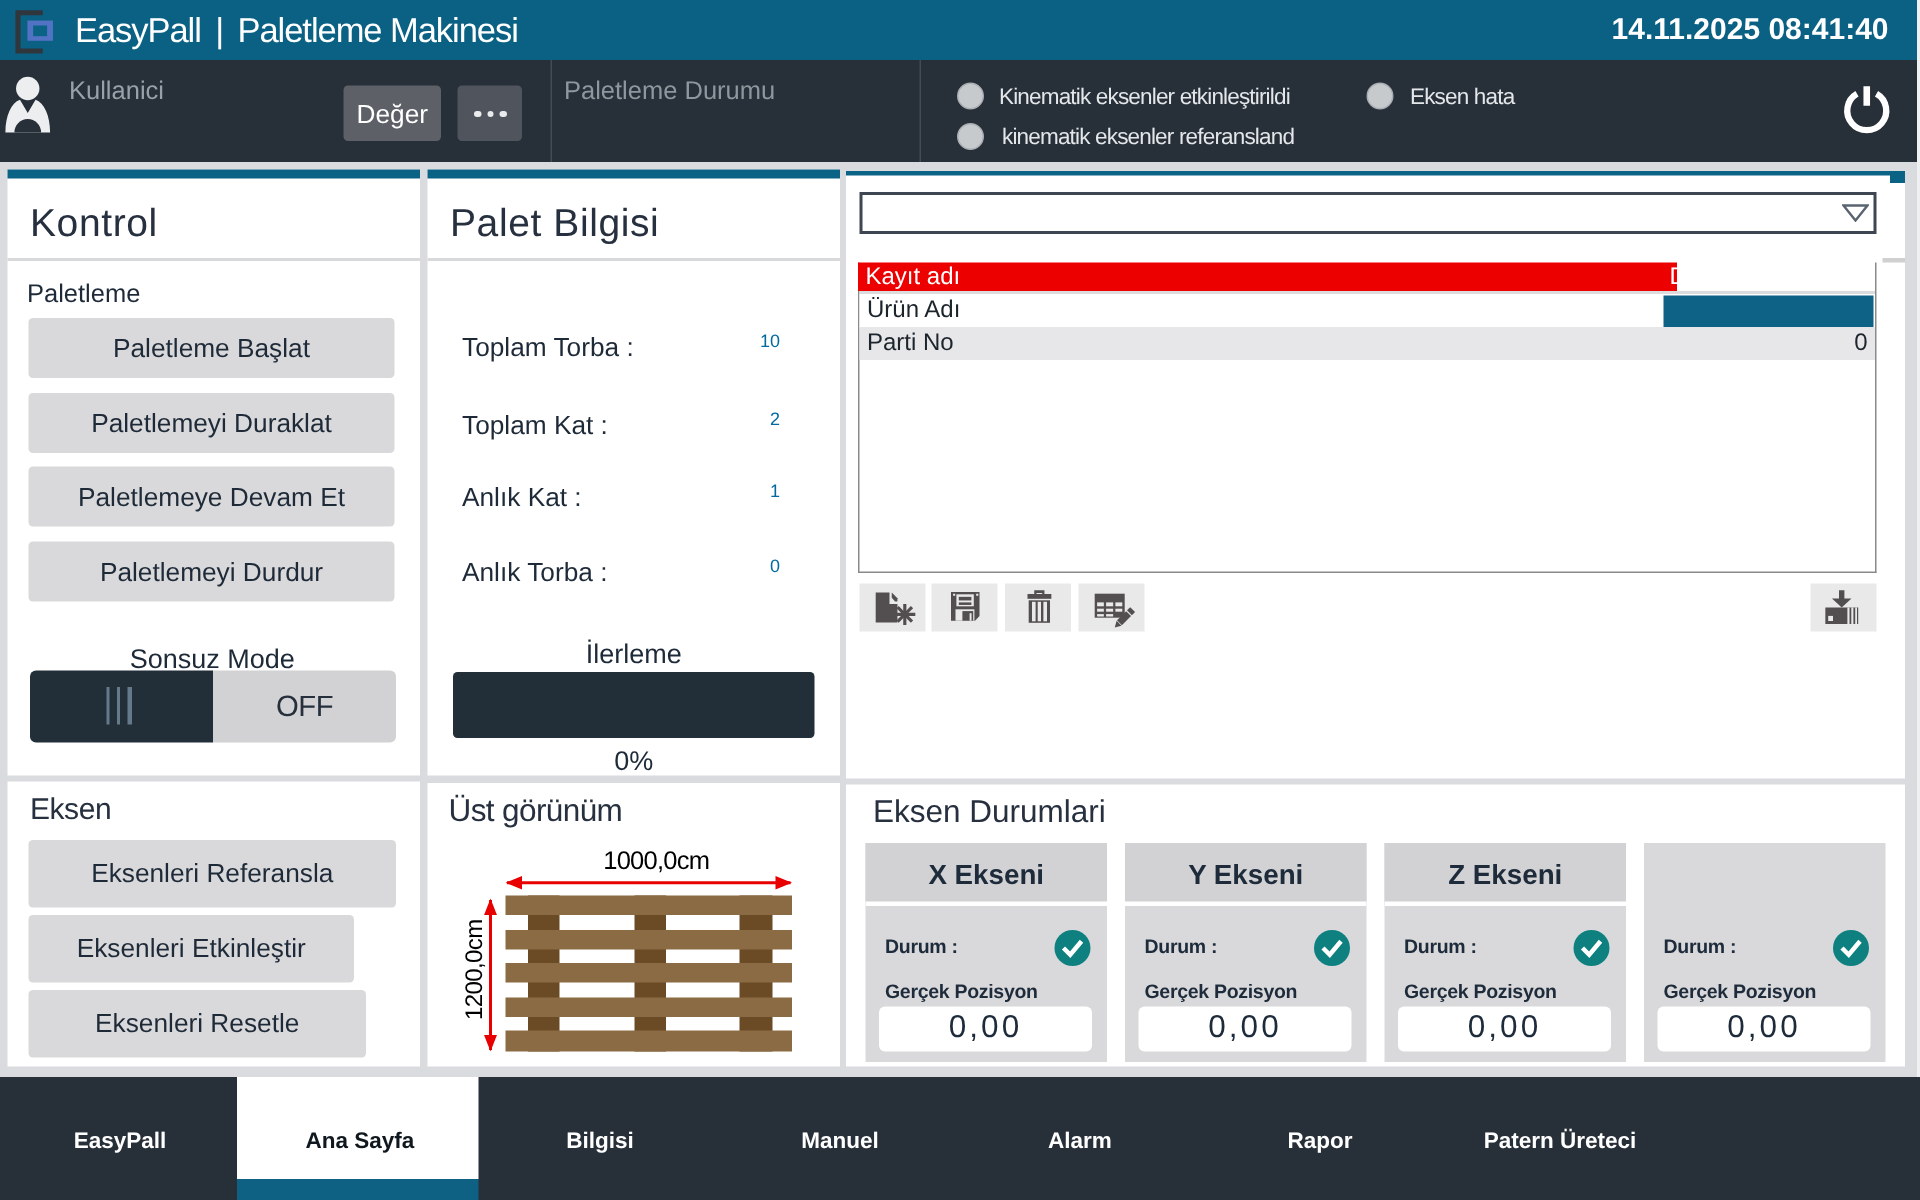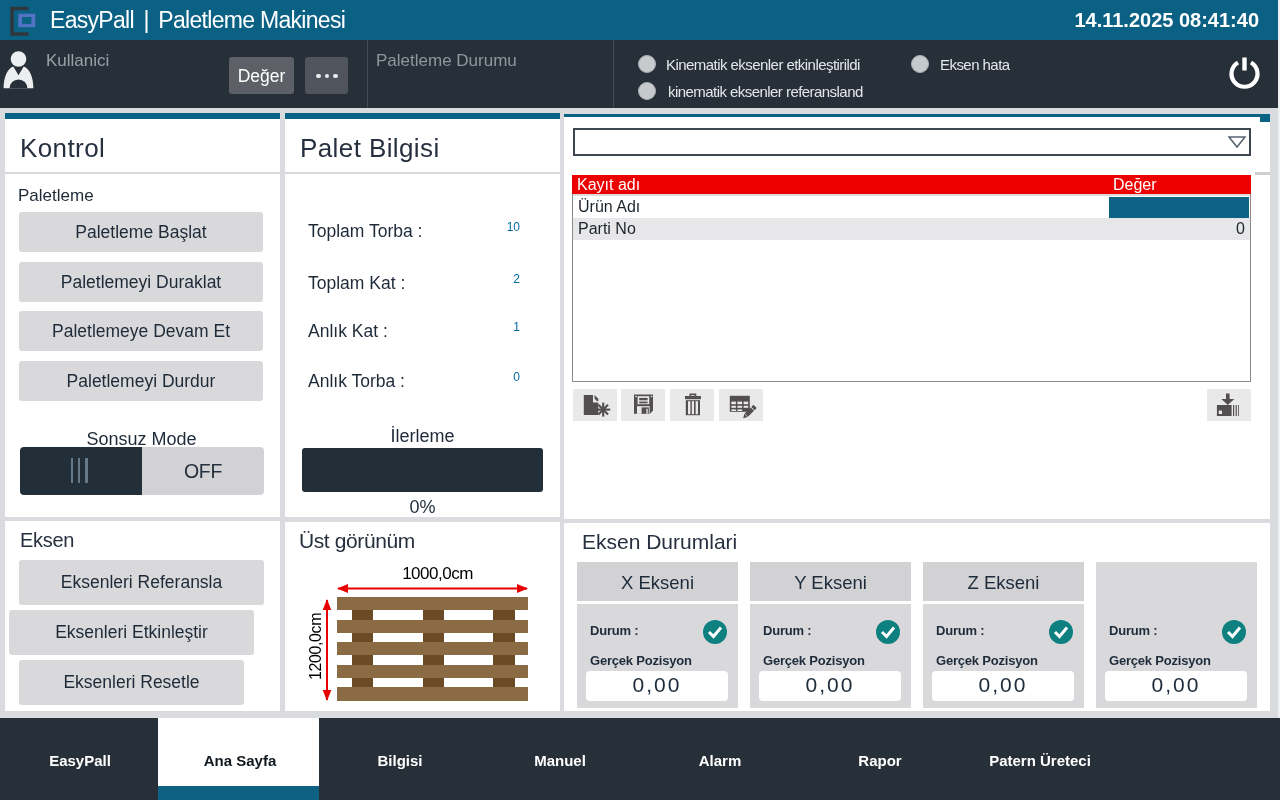--- a/index.html
+++ b/index.html
@@ -38,26 +38,26 @@
   #toggle .on  { position:absolute; left:0; top:0; width:122px; height:48px; background:#222e38; border-radius:4px 0 0 4px; }
   #toggle .off { position:absolute; left:122px; top:0; width:122px; height:48px; background:#d2d2d4; border-radius:0 4px 4px 0; color:#25303c; font-size:19.5px; letter-spacing:-0.3px; text-align:center; line-height:48px; }
   .tbar { position:absolute; top:11px; width:2.5px; height:25px; background:#64798a; }
   
   .prow-l { position:absolute; left:23px; font-size:17.5px; color:#1e2a38; }
   .prow-v { position:absolute; right:40px; font-size:12px; color:#0369a1; text-align:center; }
   #progress { position:absolute; left:17px; top:335px; width:241px; height:44px; background:#222e38; border-radius:3px; }
   
   #combo { position:absolute; left:573px; top:128px; width:678px; height:28px; background:#fff; border:2px solid #3e4652; }
   #rtable { position:absolute; left:572px; top:175px; width:679px; height:207px; border:1px solid #8a8a8a; border-top:none; background:#fff; }
-  #thead { position:absolute; left:572px; top:175px; width:679px; height:18.5px; background:#ec0000; color:#fff; font-size:16px; }
+  #thead { position:absolute; left:572px; top:175px; width:546px; height:18.5px; background:#ec0000; color:#fff; font-size:16px; }
   .trow { position:absolute; left:573px; width:677px; height:23px; font-size:16px; color:#1c242c; }
   .ticon { position:absolute; top:389px; width:44px; height:32px; background:#e9e9e9; }
   
   .axcard { position:absolute; top:562px; width:161px; height:146px; background:#d9d9db; }
-  .axhead { position:absolute; left:0; top:0; width:161px; height:42px; background:#d2d2d5; border-bottom:3px solid #fff; color:#1d2b3a; font-size:18.5px; font-weight:normal; text-align:center; line-height:42px; }
+  .axhead { position:absolute; left:0; top:0; width:161px; height:42px; background:#d2d2d5; border-bottom:3px solid #fff; color:#1d2b3a; font-size:18.5px; font-weight:bold; text-align:center; line-height:42px; }
   .axlbl { position:absolute; left:13px; font-size:13px; font-weight:bold; letter-spacing:-0.2px; color:#1d2b3a; }
   .axinput { position:absolute; left:9px; top:109px; width:142px; height:30px; background:#fff; border-radius:4px; color:#1d2b3a; font-size:21px; letter-spacing:2px; text-align:center; line-height:28px; }
   .axcheck { position:absolute; left:125px; top:57px; }
   
   #nav { left:0; top:718px; width:1280px; height:82px; background:#272f38; }
   .navtab { position:absolute; top:752px; width:160px; text-align:center; color:#fff; font-size:15px; font-weight:bold; }
   #tab-active { position:absolute; left:158px; top:718px; width:161px; height:68px; background:#fff; }
   #tab-active-bar { position:absolute; left:158px; top:786px; width:161px; height:14px; background:#0e6183; }
 </style>
 </head>
@@ -113,21 +113,21 @@
     <div class="tbar" style="left:50.5px"></div>
     <div class="tbar" style="left:57.9px"></div>
     <div class="tbar" style="left:65.3px"></div>
   </div>
   <div class="off">OFF</div>
 </div>
 
 <div class="card" id="card-eksen"></div>
 <div class="small-label" style="left:20px;top:529px;font-size:20px;color:#27303f;letter-spacing:-0.3px">Eksen</div>
 <div class="btn" style="left:19px;top:560px;width:245px;height:45px;line-height:45px">Eksenleri Referansla</div>
-<div class="btn" style="left:9px;top:610px;width:245px;height:45px;line-height:45px">Eksenleri Etkinleştir</div>
+<div class="btn" style="left:19px;top:610px;width:217px;height:45px;line-height:45px">Eksenleri Etkinleştir</div>
 <div class="btn" style="left:19px;top:660px;width:225px;height:45px;line-height:45px">Eksenleri Resetle</div>
 
 <div class="card tealtop" id="card-palet"></div>
 <div class="cardtitle" style="left:300px;top:133px">Palet Bilgisi</div>
 <div class="cardsep" style="left:285px;top:172px;width:275px"></div>
 <div class="prow-l" style="left:308px;top:221px">Toplam Torba :</div>
 <div class="prow-v" style="right:760px;top:220px">10</div>
 <div class="prow-l" style="left:308px;top:273px">Toplam Kat :</div>
 <div class="prow-v" style="right:760px;top:272px">2</div>
 <div class="prow-l" style="left:308px;top:321px">Anlık Kat :</div>

